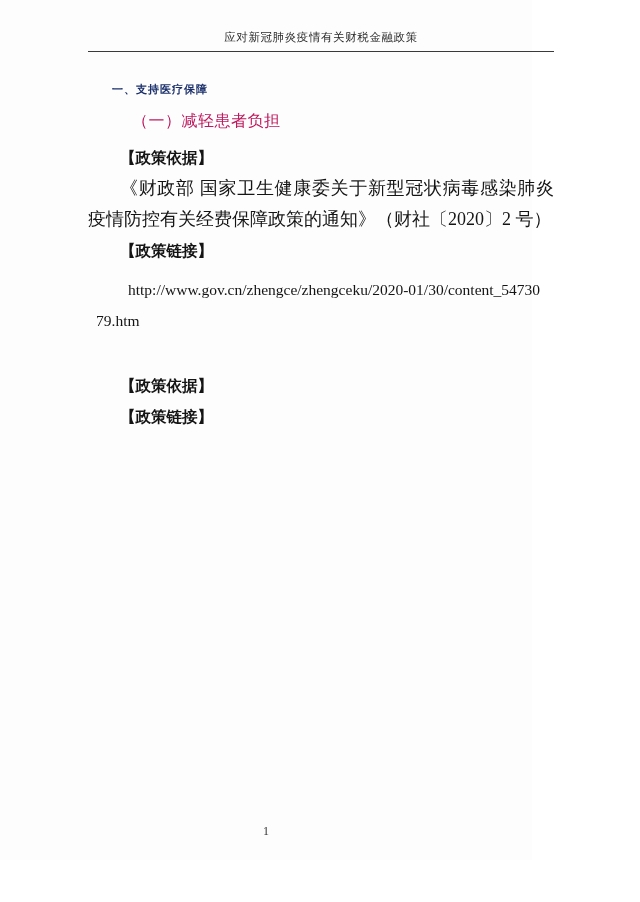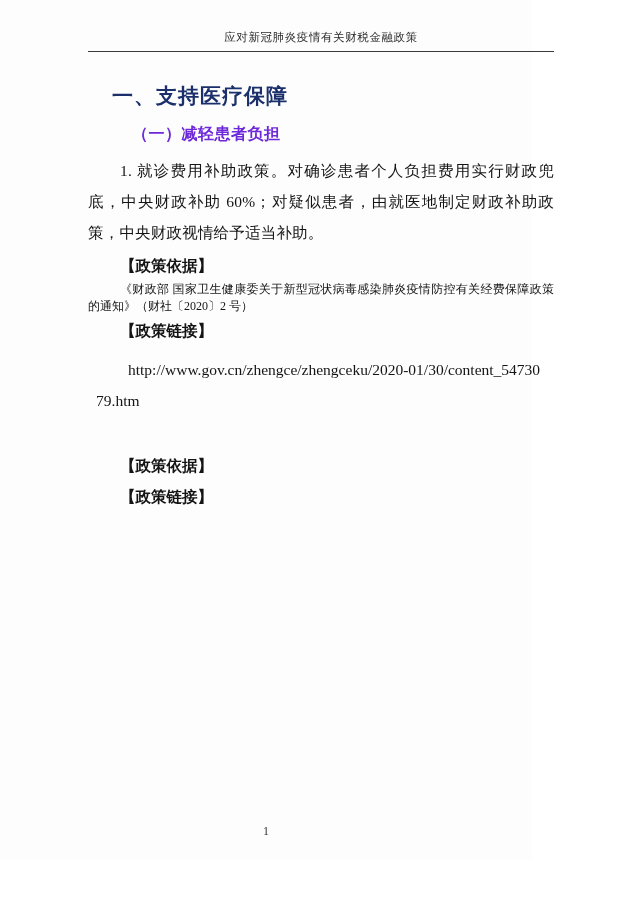--- a/index.html
+++ b/index.html
@@ -37,32 +37,32 @@
     color: #2b2b2b;
     letter-spacing: 0.6px;
     font-family: "Liberation Serif", "DejaVu Serif", serif;
     padding-bottom: 6px;
   }
   .header-rule {
     border-bottom: 1px solid #3a3a3a;
     margin-bottom: 30px;
   }
   .h1 {
-    font-size: 21px;
+    font-size: 11px;
     font-weight: bold;
     color: #1a2f6b;
     letter-spacing: 1px;
     margin: 0 0 14px 0;
     padding-left: 24px;
     font-family: Liberation Serif, serif;
   }
   .h2 {
     font-size: 16px;
-    font-weight: bold;
-    color: #6d28d9;
+    font-weight: normal;
+    color: #be185d;
     letter-spacing: 0.5px;
     margin: 0 0 10px 0;
     padding-left: 44px;
     font-family: "Liberation Sans", "DejaVu Sans", sans-serif;
   }
   p.para {
     font-size: 15.5px;
     line-height: 31px;
     color: #141414;
     margin: 0 0 2px 0;
@@ -75,22 +75,22 @@
   }
   p.label {
     font-size: 15.5px;
     line-height: 31px;
     color: #141414;
     margin: 0;
     text-indent: 32px;
     font-weight: 700;
   }
   p.quote {
-    font-size: 12px;
-    line-height: 17px;
+    font-size: 18px;
+    line-height: 31px;
     color: #141414;
     margin: 0;
     text-indent: 32px;
     text-align: justify;
     text-justify: inter-ideograph;
   }
   p.url {
     font-size: 15.5px;
     line-height: 31px;
     color: #141414;
@@ -127,21 +127,20 @@
   <div class="sheet">
 
     <div class="content">
 
       <div class="header">应对新冠肺炎疫情有关财税金融政策</div>
       <div class="header-rule"></div>
 
       <h1 class="h1">一、支持医疗保障</h1>
       <h2 class="h2">（一）减轻患者负担</h2>
 
-      <p class="para indent">1. 就诊费用补助政策。对确诊患者个人负担费用实行财政兜底，中央财政补助 60%；对疑似患者，由就医地制定财政补助政策，中央财政视情给予适当补助。</p>
       <p class="label">【政策依据】</p>
       <p class="quote">《财政部 国家卫生健康委关于新型冠状病毒感染肺炎疫情防控有关经费保障政策的通知》（财社〔2020〕2 号）</p>
       <p class="label">【政策链接】</p>
       <p class="url">http://www.gov.cn/zhengce/zhengceku/2020-01/30/content_5473079.htm</p>
 
       <div class="gap"></div>
 
       <p class="label">【政策依据】</p>
       <p class="label">【政策链接】</p>
 

